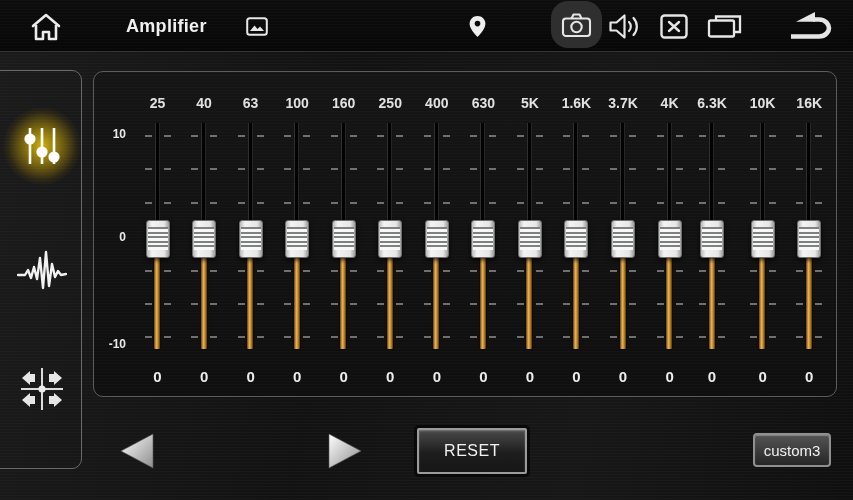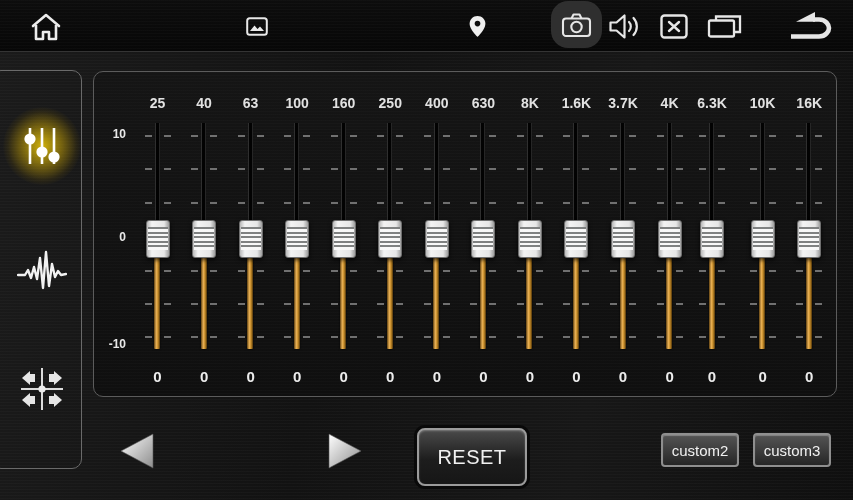--- a/index.html
+++ b/index.html
@@ -72,25 +72,25 @@
     position:absolute;left:166px;top:431px;width:150px;height:40px;
     background:linear-gradient(180deg,#191919,#101010);
     border:1px solid #525252;border-radius:3px;
     box-shadow:inset 0 0 10px rgba(0,0,0,.85);
     display:flex;align-items:center;justify-content:center;
     font-size:19px;color:#f2f2f2;
   }
   .arrow-btn{position:absolute;top:432px;width:36px;height:38px;background:none;border:none;
     padding:0;cursor:pointer;}
   .reset-btn{
-    position:absolute;left:417px;top:428px;width:110px;height:58px;
-    border:2px solid #9b9b9b;border-radius:8px;
+    position:absolute;left:417px;top:428px;width:110px;height:46px;
+    border:2px solid #9b9b9b;border-radius:2px;
     background:linear-gradient(180deg,#4a4a4a,#1d1d1d 55%,#161616);
     box-shadow:0 0 0 3px #090909, inset 0 1px 2px rgba(255,255,255,.28);
-    color:#f1f1f1;font-size:20px;letter-spacing:.5px;
+    color:#f1f1f1;font-size:16px;letter-spacing:.5px;
     font-family:"Liberation Sans",sans-serif;cursor:pointer;
   }
   .custom-btn{
     position:absolute;top:433px;width:78px;height:34px;
     border:2px solid #8f8f8f;border-radius:4px;
     background:linear-gradient(180deg,#545454,#262626);
     box-shadow:inset 0 1px 1px rgba(255,255,255,.3);
     color:#f1f1f1;font-size:15px;
     font-family:"Liberation Sans",sans-serif;cursor:pointer;
   }
@@ -103,20 +103,21 @@
 
   <div class="topbar">
 
     <div class="tb-icon" style="left:30px;top:12px">
       <svg width="32" height="30" viewBox="0 0 32 30">
         <path d="M3 14 L16 3 L29 14" fill="none" stroke="#ececec" stroke-width="2.6" stroke-linecap="round" stroke-linejoin="round"></path>
         <path d="M6 13 V27 H13 V20 H19 V27 H26 V13" fill="none" stroke="#ececec" stroke-width="2.6" stroke-linejoin="round"></path>
       </svg>
     </div>
 
+    <div class="tb-title">Amplifier</div>
 
     <div class="tb-icon" style="left:246px;top:17px">
       <svg width="22" height="19" viewBox="0 0 22 19">
         <rect x="1.2" y="1.2" width="19.6" height="16.6" rx="2.5" fill="none" stroke="#e8e8e8" stroke-width="2"></rect>
         <path d="M4 14 L8.5 8.5 L11.5 12 L14 9.5 L18 14 Z" fill="#e8e8e8"></path>
       </svg>
     </div>
 
     <div class="tb-icon" style="left:468px;top:15px">
       <svg width="19" height="23" viewBox="0 0 19 23">
@@ -368,21 +369,21 @@
           <div class="tick" style="top: 231px; left: 10px;"></div>
           <div class="tick" style="top: 231px; left: 29px;"></div>
           <div class="tick" style="top: 264px; left: 10px;"></div>
           <div class="tick" style="top: 264px; left: 29px;"></div>
           <div class="knob">
             <div class="knob-stripes"></div>
           </div>
           <div class="eq-value">0</div>
         </div>
         <div class="eq-col" style="left: 412.9px;">
-          <div class="eq-freq">8K</div>
+          <div class="eq-freq">5K</div>
           <div class="track-dark"></div>
           <div class="track-amber"></div>
           <div class="tick" style="top: 63px; left: 10px;"></div>
           <div class="tick" style="top: 63px; left: 29px;"></div>
           <div class="tick" style="top: 96px; left: 10px;"></div>
           <div class="tick" style="top: 96px; left: 29px;"></div>
           <div class="tick" style="top: 130px; left: 10px;"></div>
           <div class="tick" style="top: 130px; left: 29px;"></div>
           <div class="tick" style="top: 198px; left: 10px;"></div>
           <div class="tick" style="top: 198px; left: 29px;"></div>
@@ -544,16 +545,15 @@
         <stop offset="0" stop-color="#ffffff"></stop>
             <stop offset="1" stop-color="#8d8d8d"></stop>
       </linearGradient>
         </defs>
       <polygon points="2,2 34,19 2,36" fill="url(#gs2)" stroke="#555" stroke-width="0.6"></polygon>
     </svg>
   </button>
 
   <button class="reset-btn">RESET</button>
 
-  <button class="custom-btn" style="left:661px">custom2</button>
   <button class="custom-btn" style="left:753px">custom3</button>
 
 </div>
 
 </body></html>

